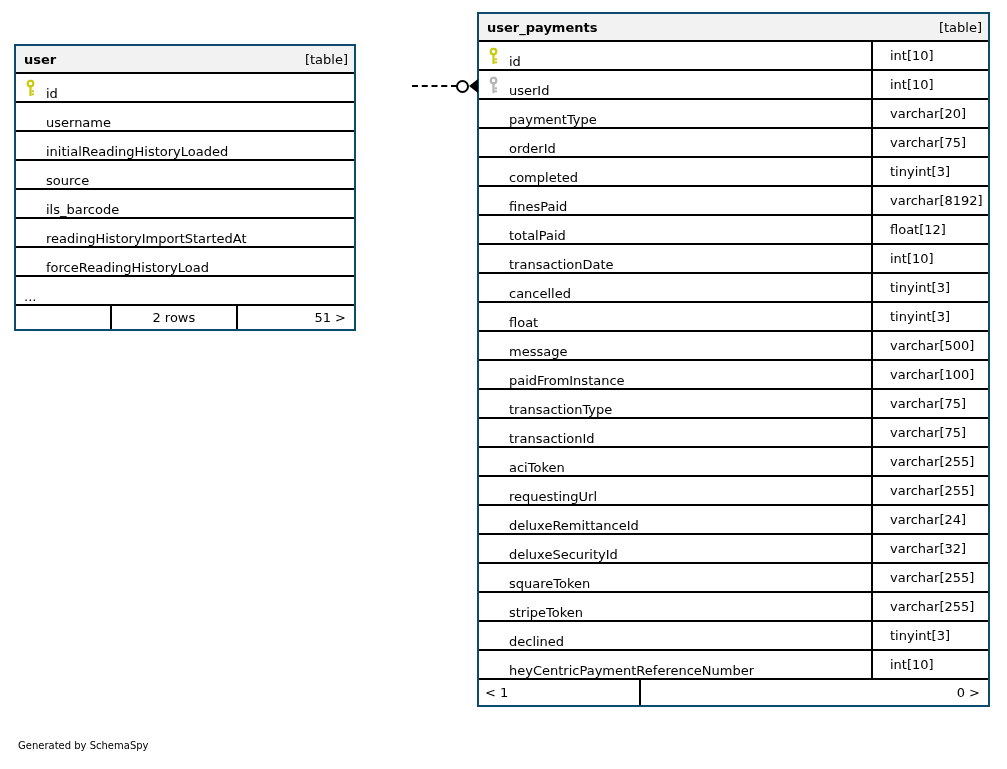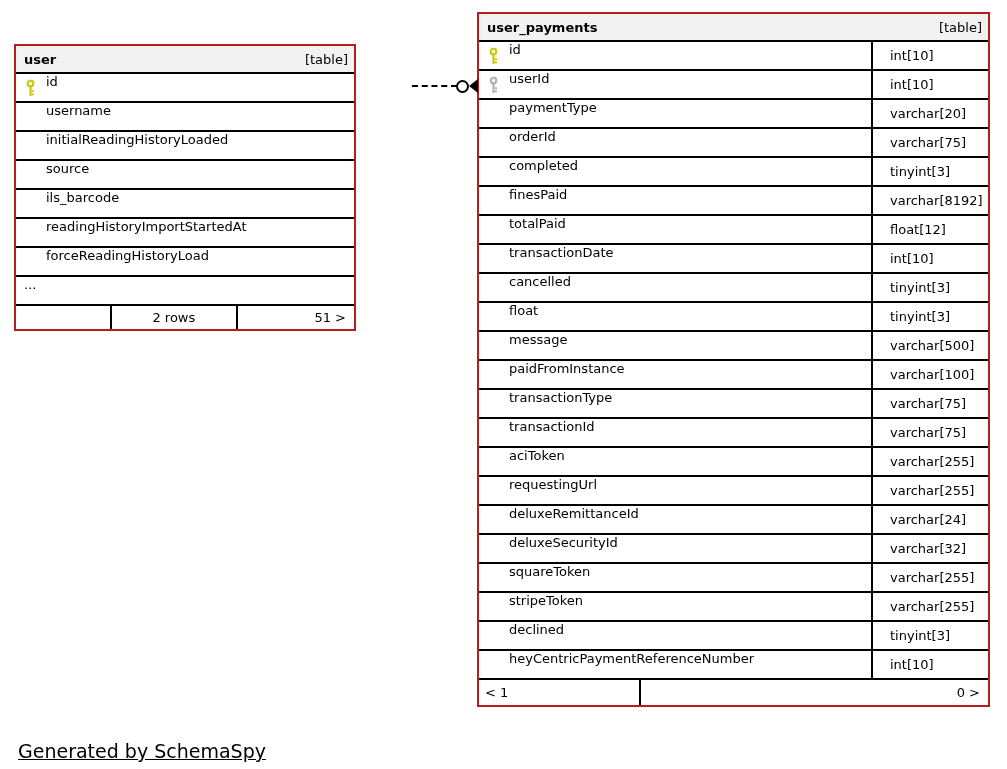--- a/index.html
+++ b/index.html
@@ -5,21 +5,21 @@
   html,body { margin:0; padding:0; }
   body {
     width:1007px; height:769px;
     background:#ffffff;
     font-family:"DejaVu Sans", "Liberation Sans", sans-serif;
     position:relative;
     color:#000;
   }
   .db-table {
     position:absolute;
-    border:2px solid #b91c1c;
+    border:2px solid #0c4a6e;
     background:#b91c1c;
     box-sizing:border-box;
   }
   .tbl-user     { left:14px;  top:44px; width:342px; }
   .tbl-payments { left:477px; top:12px; width:513px; }
 
   .hdr {
     display:flex; justify-content:space-between; align-items:center;
     background:var(--hdr-bg, #f2f2f2);
     border-bottom:2px solid #000;
@@ -34,21 +34,21 @@
   .row {
     display:flex; align-items:stretch;
     height:29px;
     border-bottom:2px solid #000;
     box-sizing:border-box;
     font-size:13px;
     background:#fff;
   }
   .ncell {
     flex:1; position:relative;
-    display:flex; align-items:flex-start;
+    display:flex; align-items:flex-end;
     padding-left:30px;
     box-sizing:border-box;
     overflow:hidden; white-space:nowrap;
   }
   .row.dots .ncell { padding-left:8px; }
   .key {
     position:absolute; left:10px; top:50%;
     transform:translateY(-50%);
     display:flex; align-items:center;
   }
@@ -91,22 +91,21 @@
   .conn-arrow {
     position:absolute; left:469px; top:79px;
     width:0; height:0;
     border-top:7px solid transparent;
     border-bottom:7px solid transparent;
     border-right:9px solid #000;
   }
 
   .credit {
     position:absolute; left:18px; top:740px;
-    font-size:19px;
-    text-decoration:underline;
+    font-size:10px;
   }
 </style>
 </head>
 <body>
 
 <div class="db-table tbl-user">
   <div class="hdr">
     <span class="tname">user</span>
     <span class="ttag">[table]</span>
   </div>

